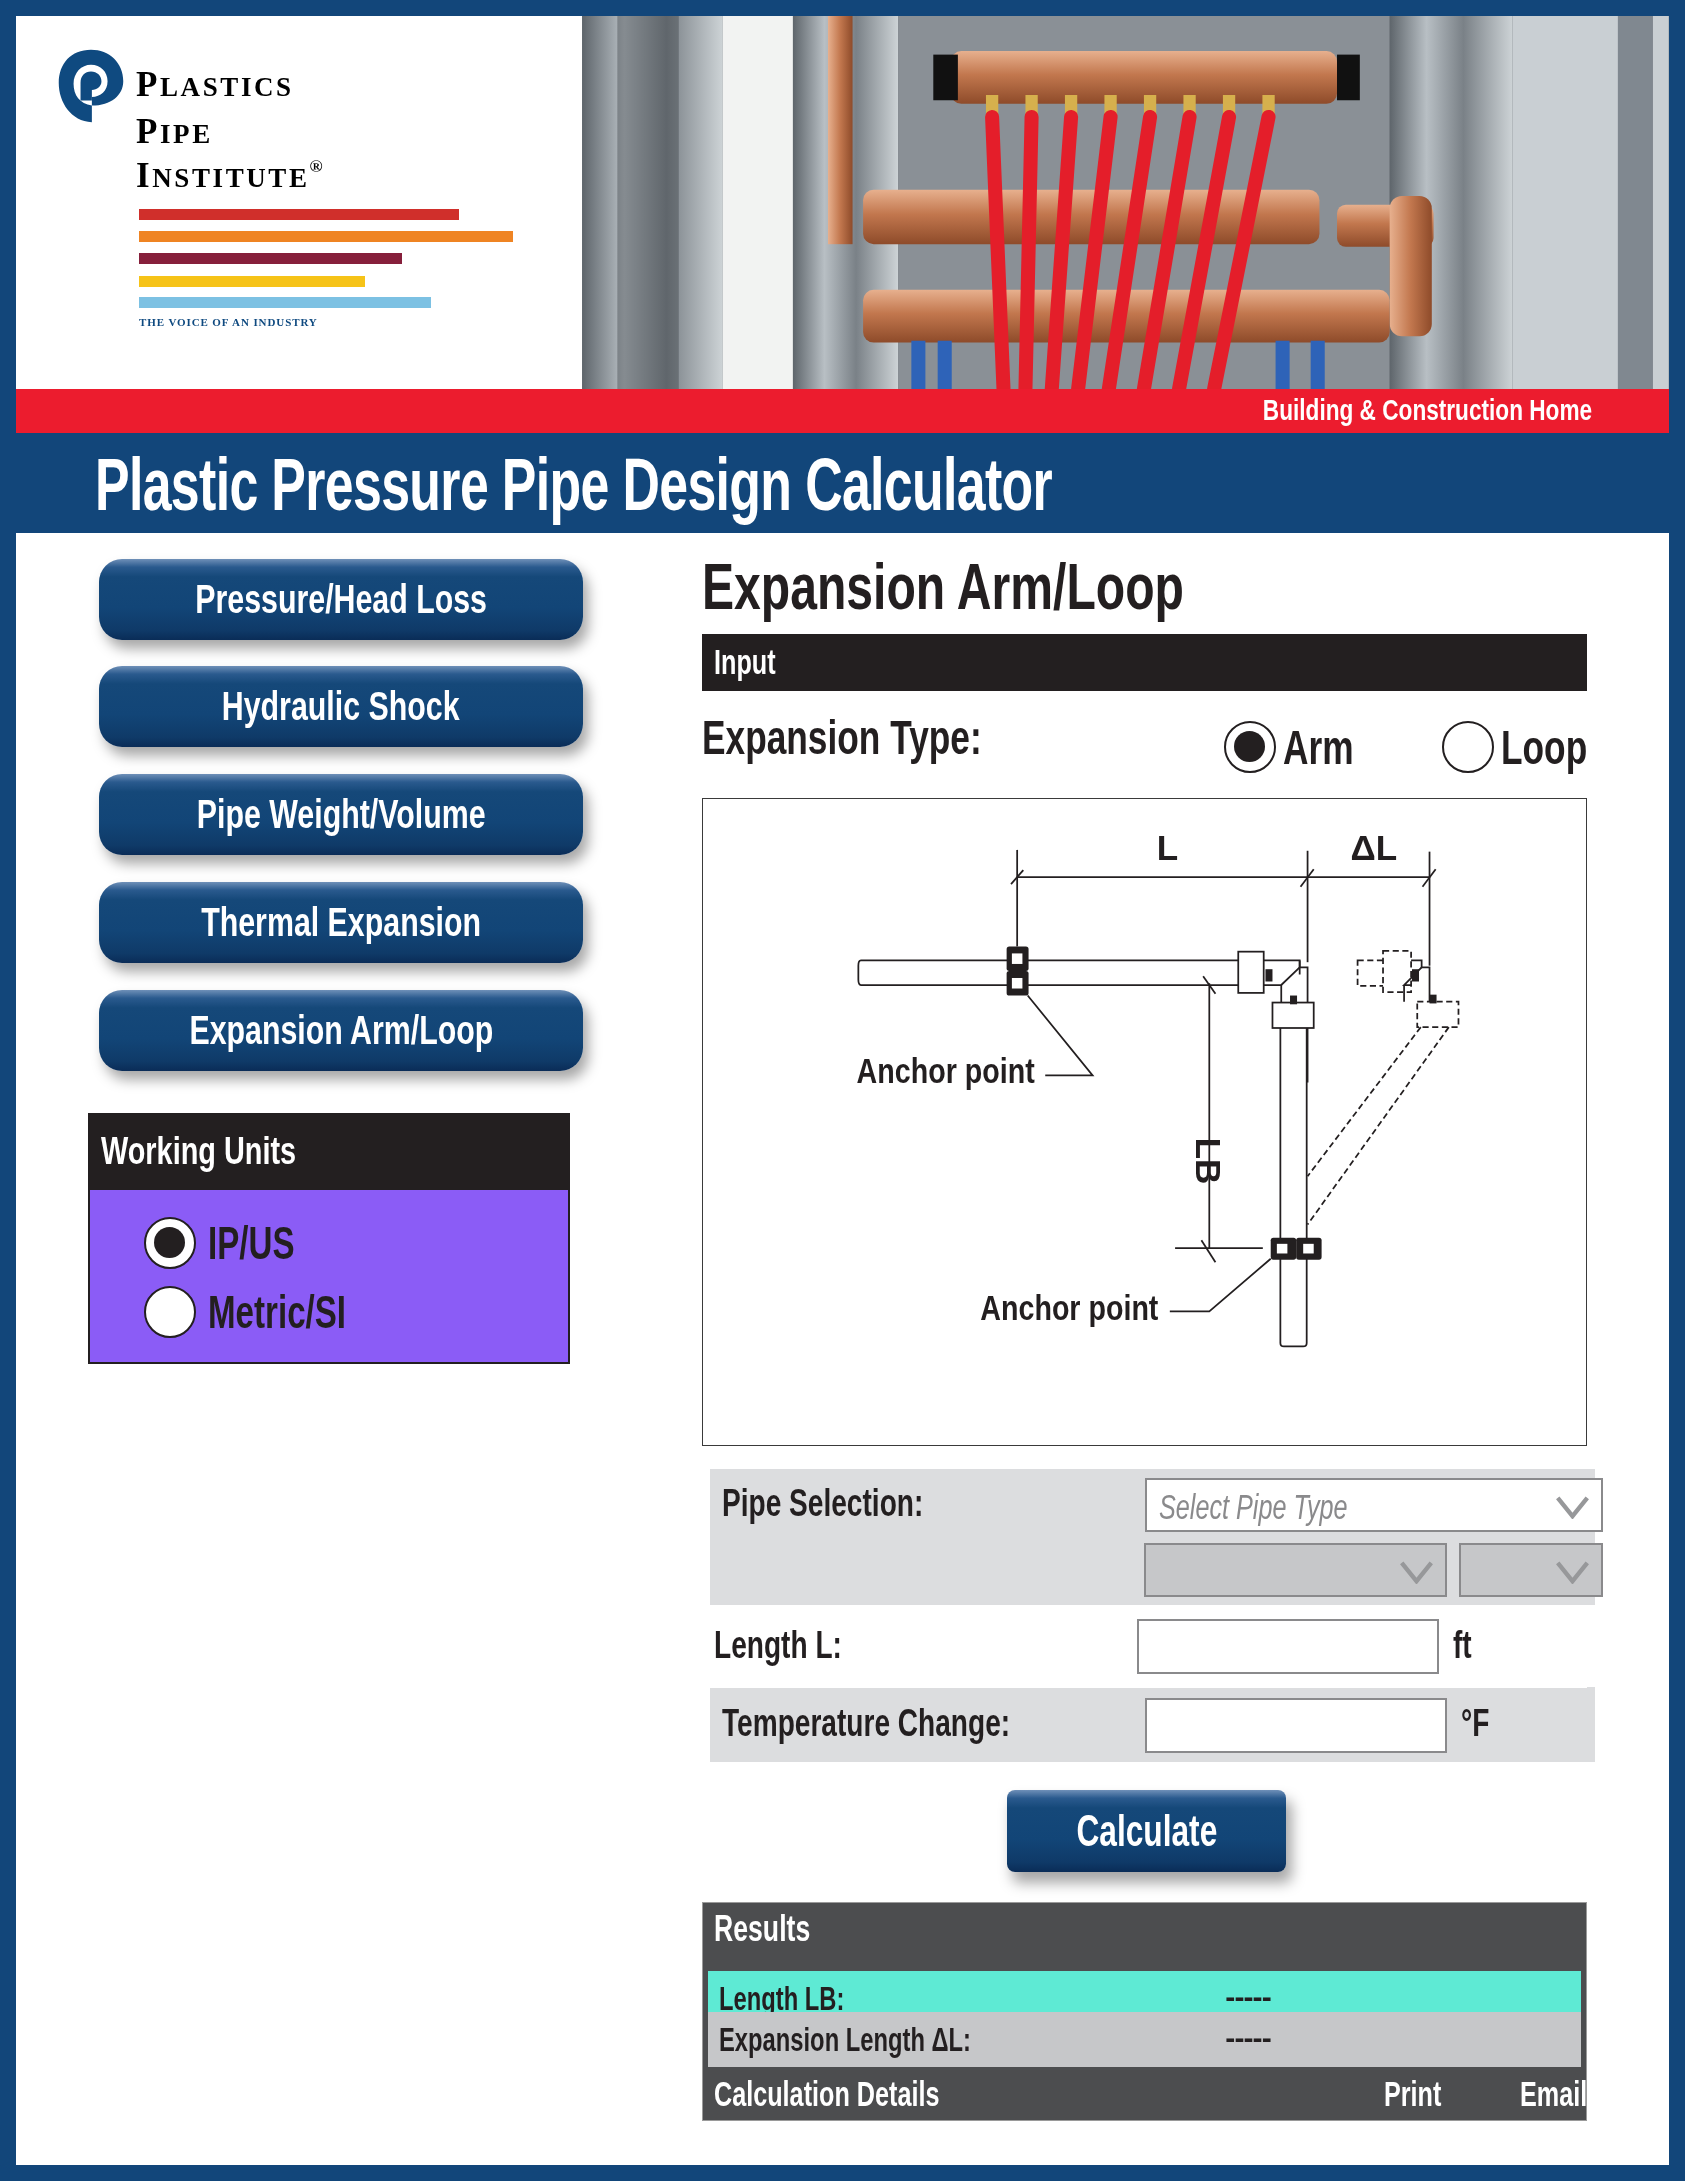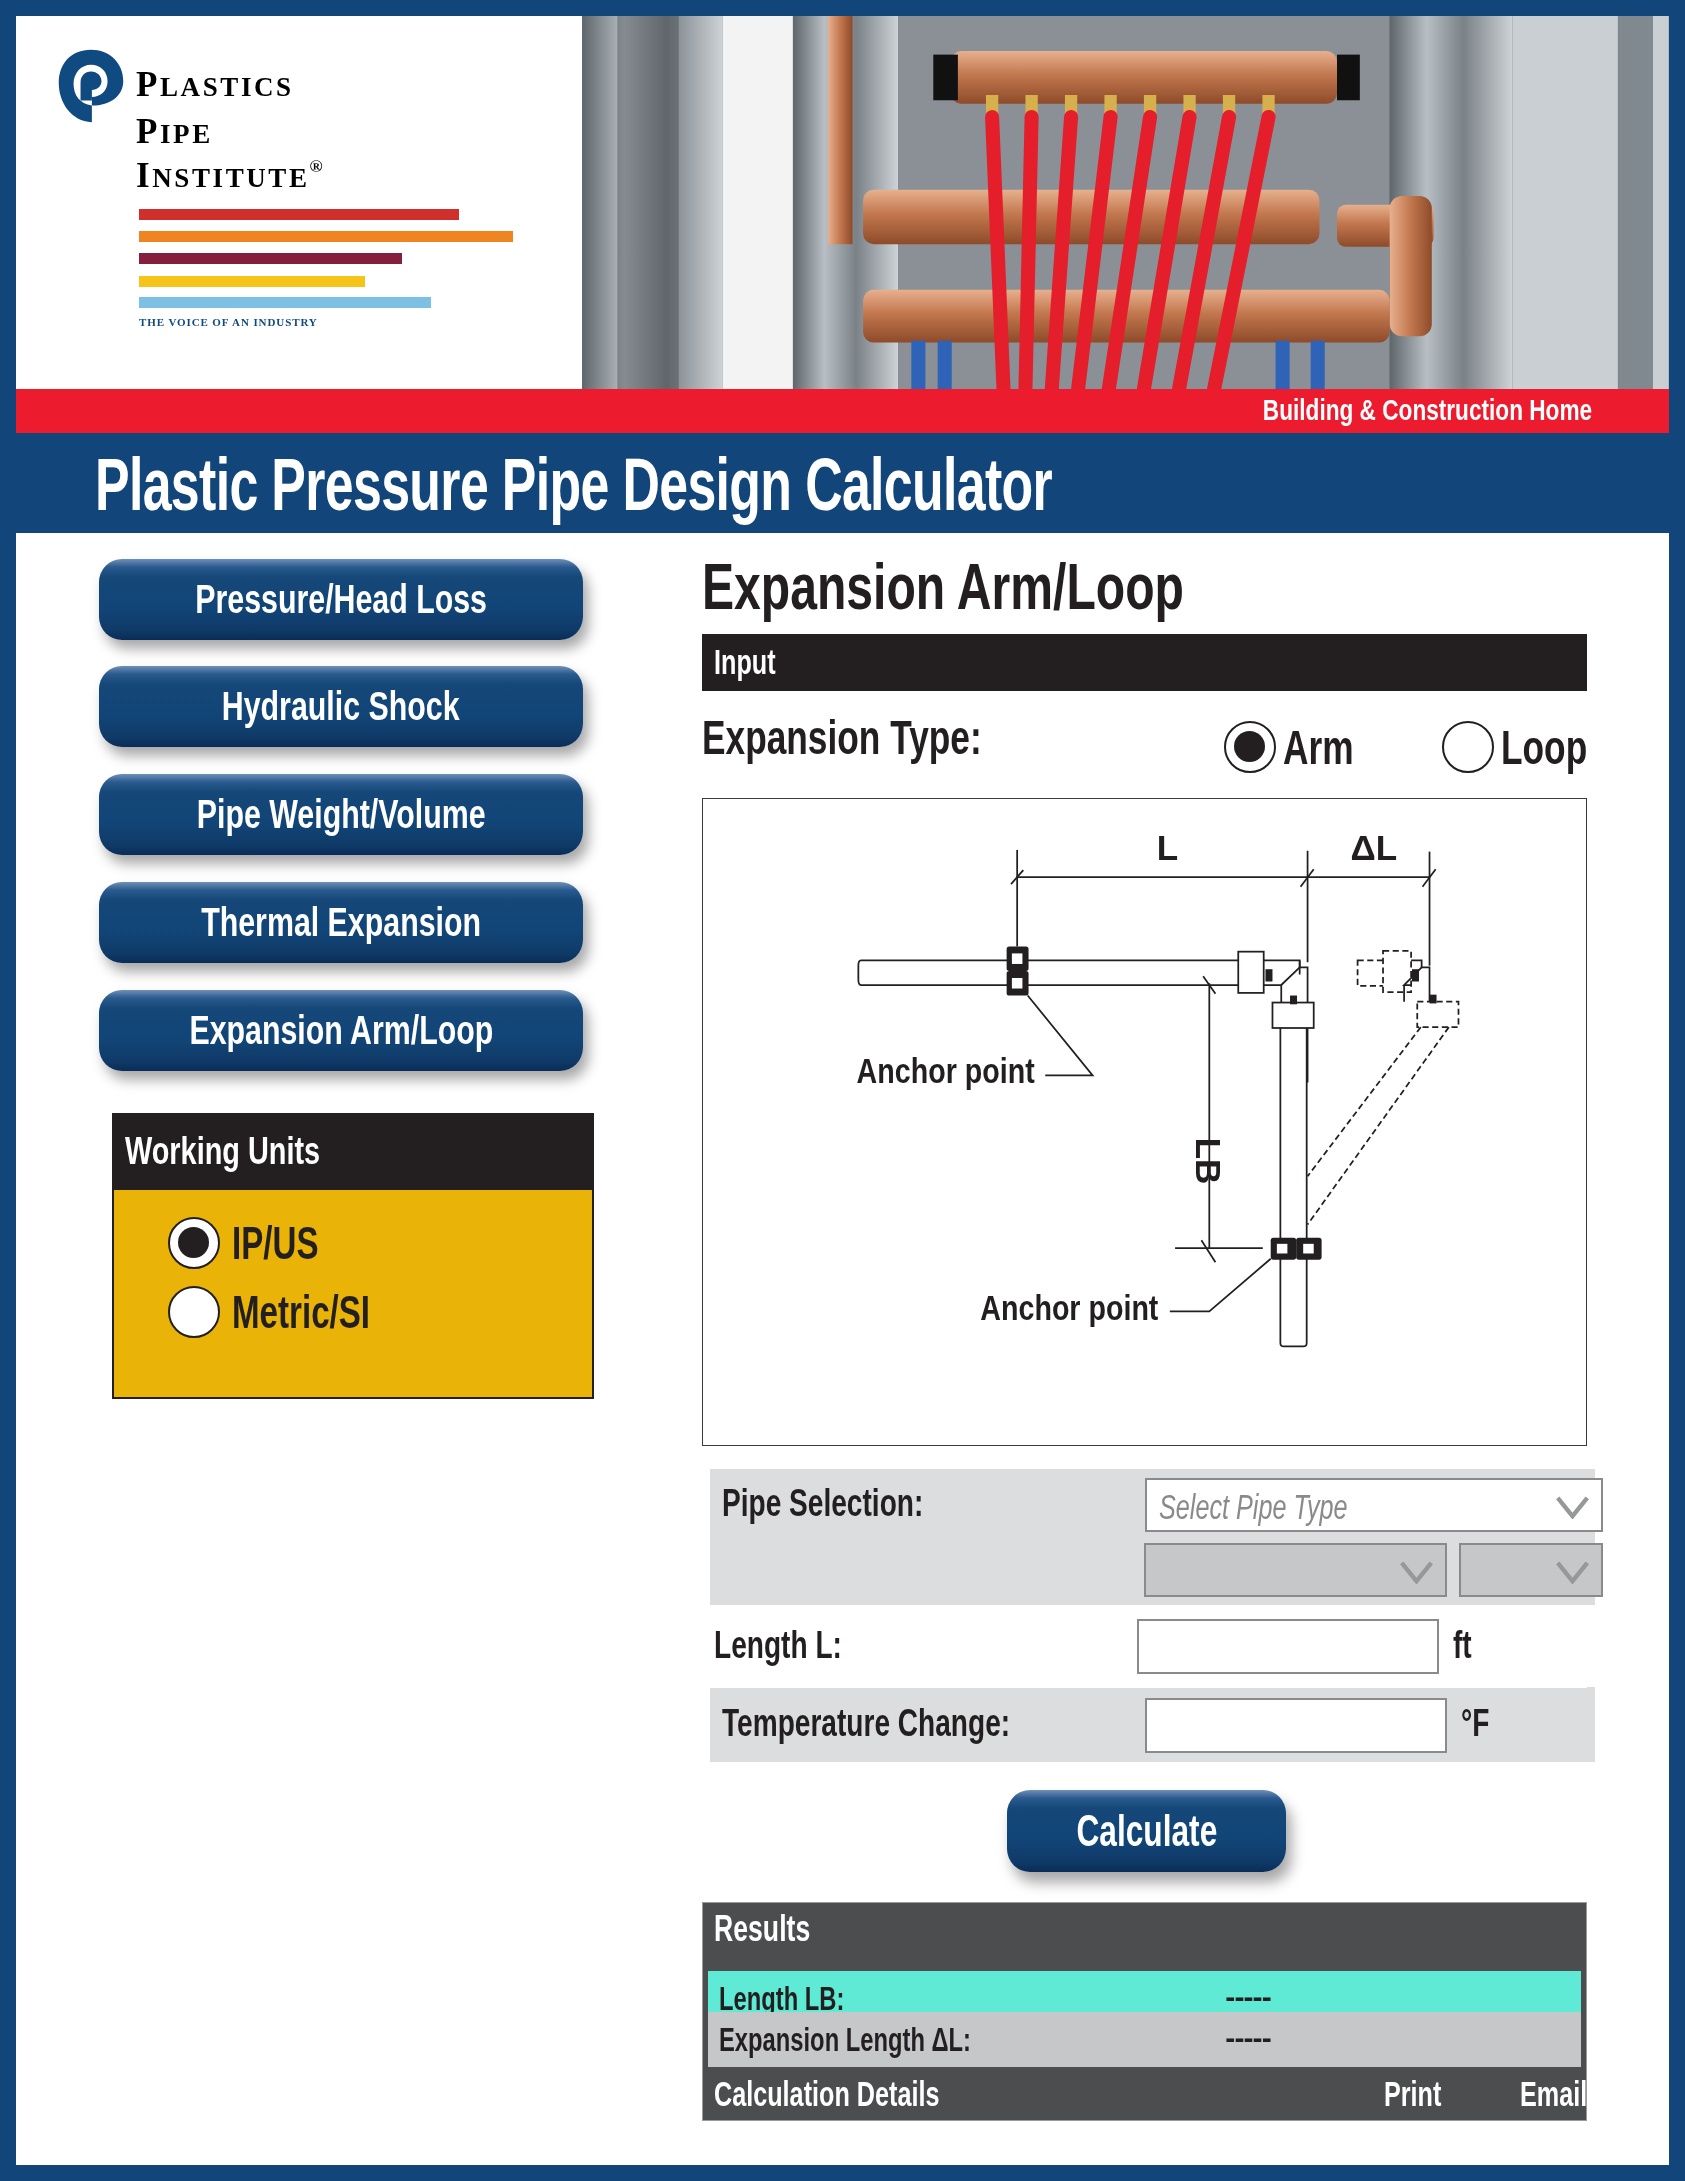--- a/index.html
+++ b/index.html
@@ -52,21 +52,21 @@
     background: linear-gradient(to bottom, #6f90b8 0%, #2a5a8e 10%, #154879 22%, #124577 60%, #0f3a68 88%, #0a2c57 100%);
     box-shadow: 5.3px 8.8px 12.3px rgba(0,0,0,0.35);
     display: flex; align-items: center; justify-content: center;
     cursor: pointer;
   }
   .nav-btn span {
     color: #ffffff; font-size: 41px; font-weight: bold; white-space: nowrap;
     transform: scaleX(0.74); display: inline-block;
   }
 
-  .units-box { left: 96px; top: 580px; width: 482px; height: 286px; border: 2.6px solid #231f20; background: #eab308; }
+  .units-box { left: 72px; top: 580px; width: 482px; height: 251px; border: 2.6px solid #231f20; background: #8b5cf6; }
   .units-head { position: absolute; left: 0; top: 0; right: 0; height: 75px; background: #231f20; }
   .units-head span {
     position: absolute; left: 10.5px; top: 14px; color: #fff; font-size: 39px; font-weight: bold;
     transform: scaleX(0.74); transform-origin: left center; white-space: nowrap;
   }
   .radio-row { position: absolute; left: 54px; display: flex; align-items: center; cursor: pointer; }
   .radio {
     width: 52px; height: 52px; border-radius: 50%; border: 2.6px solid #231f20; background: #fff;
     position: relative; flex: none;
   }
@@ -113,21 +113,21 @@
   .chev { position: absolute; right: 12.3px; top: 16px; width: 33px; height: 23px; }
   .text-input {
     position: absolute; background: #fff; border: 2.6px solid #8a8a8c; cursor: text;
   }
   .unit-label {
     position: absolute; font-size: 39px; font-weight: bold; color: #231f20;
     transform: scaleX(0.72); transform-origin: left center;
   }
 
   .calc-btn {
-    position: absolute; left: 991px; top: 1257px; width: 279px; height: 82px; border-radius: 23px;
+    position: absolute; left: 991px; top: 1257px; width: 279px; height: 82px; border-radius: 8px;
     background: linear-gradient(to bottom, #6f90b8 0%, #2a5a8e 10%, #154879 22%, #124577 60%, #0f3a68 88%, #0a2c57 100%);
     box-shadow: 5.3px 10.5px 14px rgba(0,0,0,0.35);
     display: flex; align-items: center; justify-content: center; cursor: pointer;
   }
   .calc-btn span { color: #fff; font-size: 44px; font-weight: bold; transform: scaleX(0.72); display: inline-block; }
 
   .results { left: 686px; top: 1369px; width: 885px; height: 219px; background: #4c4d4f; border: 0.9px solid #9a9a9a; }
   .results-head {
     position: absolute; left: 10.5px; top: 5.3px; color: #fff; font-size: 37px; font-weight: bold;
     transform: scaleX(0.72); transform-origin: left center;

